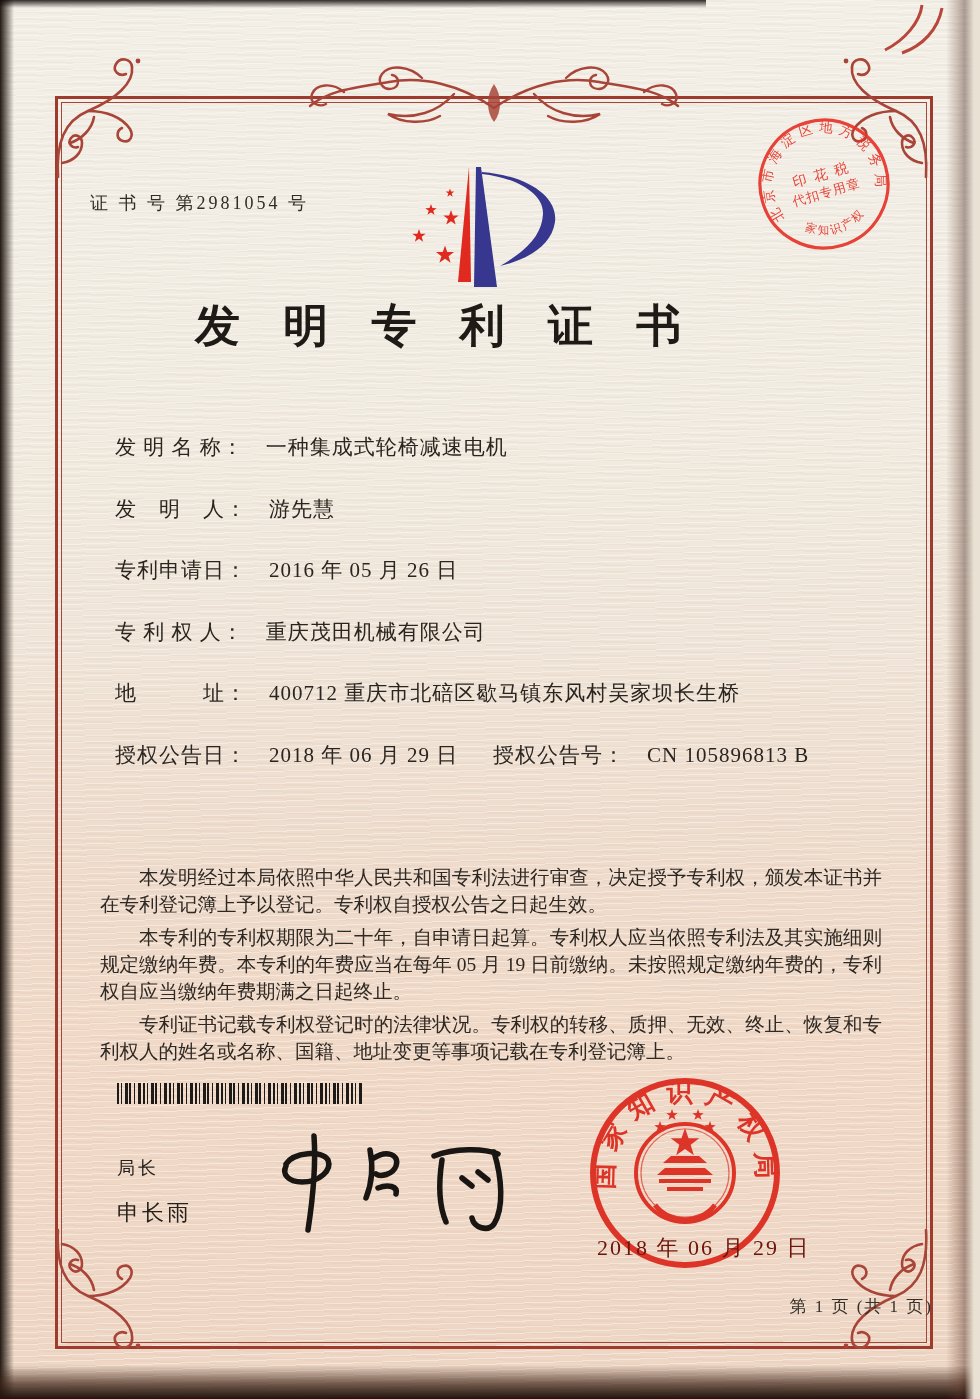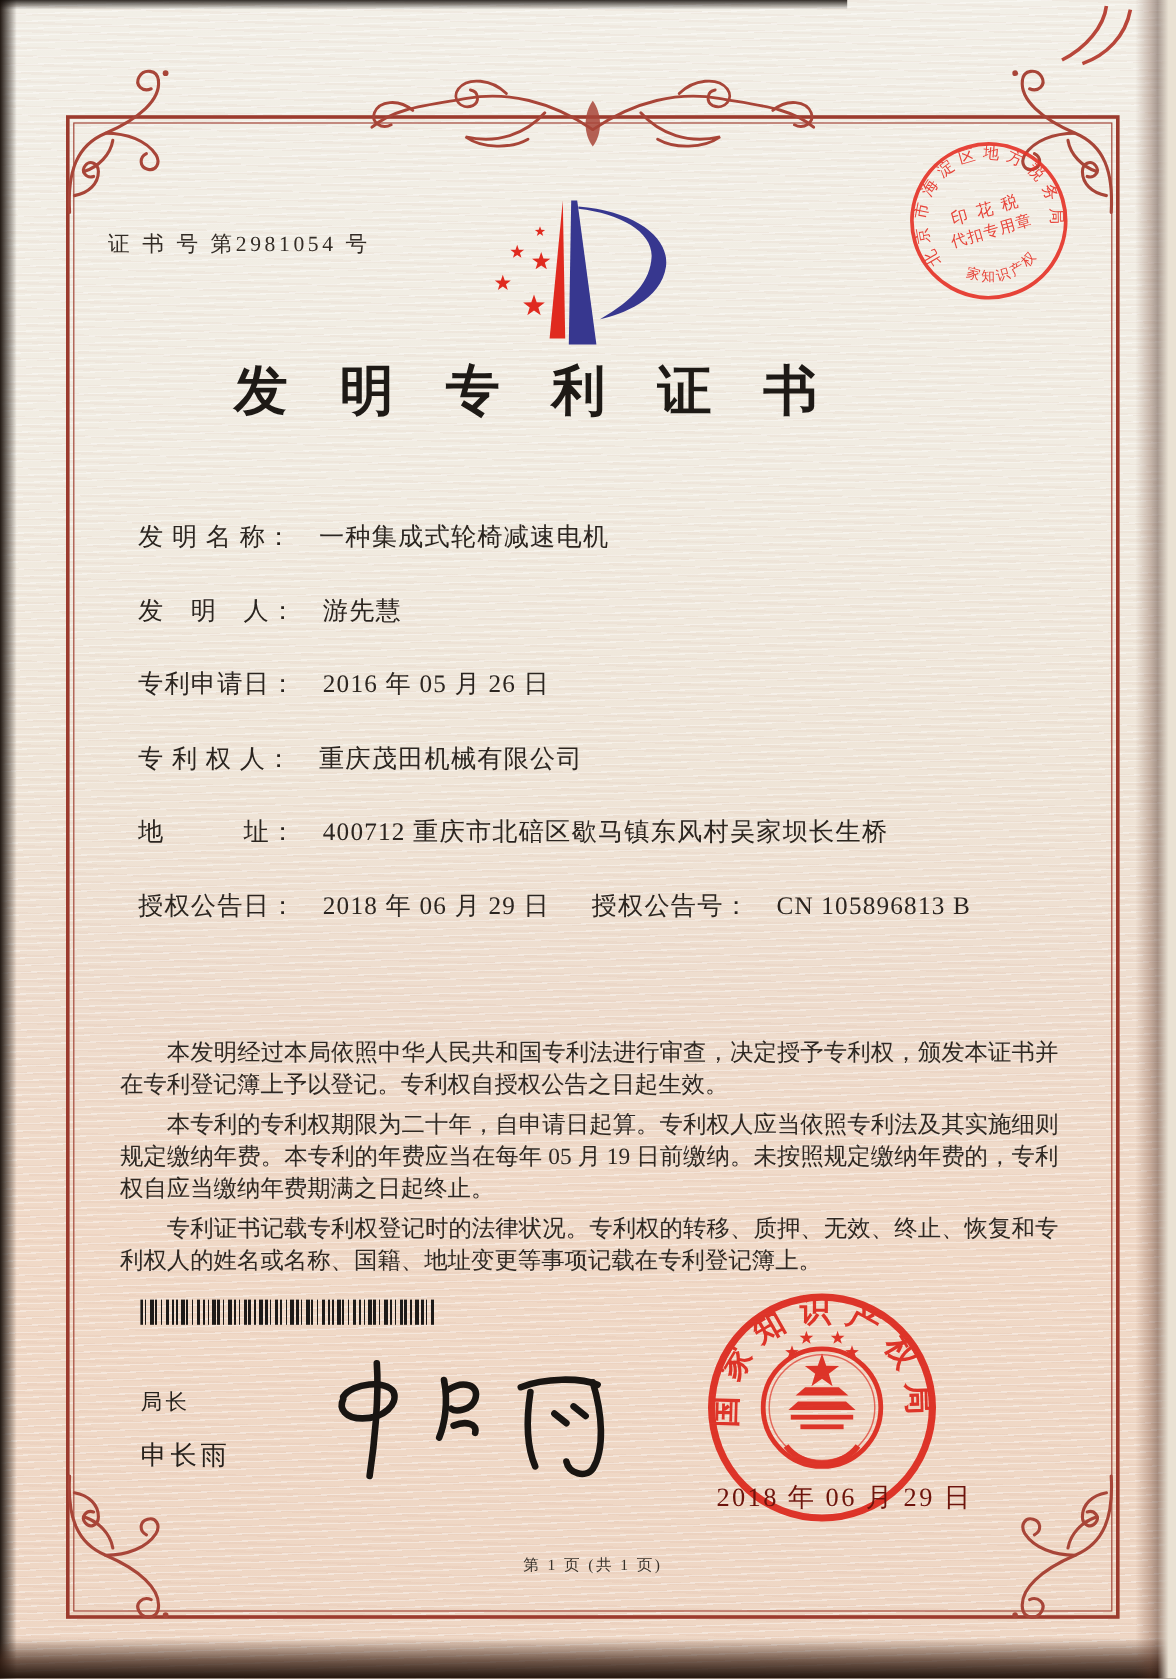--- a/index.html
+++ b/index.html
@@ -37,21 +37,21 @@
              #1d1a18 4px 5px, rgba(0,0,0,0) 5px 8px,
              #1d1a18 8px 11px, rgba(0,0,0,0) 11px 12px,
              #1d1a18 12px 14px, rgba(0,0,0,0) 14px 17px,
              #1d1a18 17px 18px, rgba(0,0,0,0) 18px 21px,
              #1d1a18 21px 24px, rgba(0,0,0,0) 24px 26px);}
   .director-title{left:117px;top:1156px;font-size:18px;letter-spacing:3px;color:#26211c;z-index:4;}
   .director-name{left:117px;top:1198px;font-size:22px;letter-spacing:3px;color:#26211c;z-index:4;}
   .signature{left:258px;top:1130px;z-index:4;}
   .seal-date{left:597px;top:1233px;font-size:22px;letter-spacing:2px;color:#6d140c;z-index:6;}
   .seal{left:575px;top:1063px;z-index:5;opacity:.9;}
-  .footer{left:55px;top:1295px;width:878px;text-align:center;font-size:13px;letter-spacing:2px;
+  .footer{left:55px;top:1295px;width:878px;text-align:right;font-size:17px;letter-spacing:2px;
           color:#363029;z-index:4;}
   .edge{z-index:8;}
   .edge-left{left:0;top:0;bottom:0;width:14px;
              background:linear-gradient(90deg,#231a14 0%,rgba(35,26,20,.55) 45%,rgba(35,26,20,0) 100%);}
   .edge-top{left:0;top:0;width:72%;height:8px;
             background:linear-gradient(180deg,rgba(18,12,8,.85),rgba(18,12,8,0));}
   .edge-bottom{left:0;right:0;bottom:0;height:34px;
                background:linear-gradient(0deg,#20130c 0%,rgba(62,36,24,.7) 45%,rgba(62,36,24,0) 100%);}
   .edge-right{right:0;top:0;bottom:0;width:34px;
               background:linear-gradient(90deg,rgba(0,0,0,0) 0%,rgba(100,55,38,.28) 35%,rgba(60,30,20,.40) 55%,#e9e1d3 82%);}

